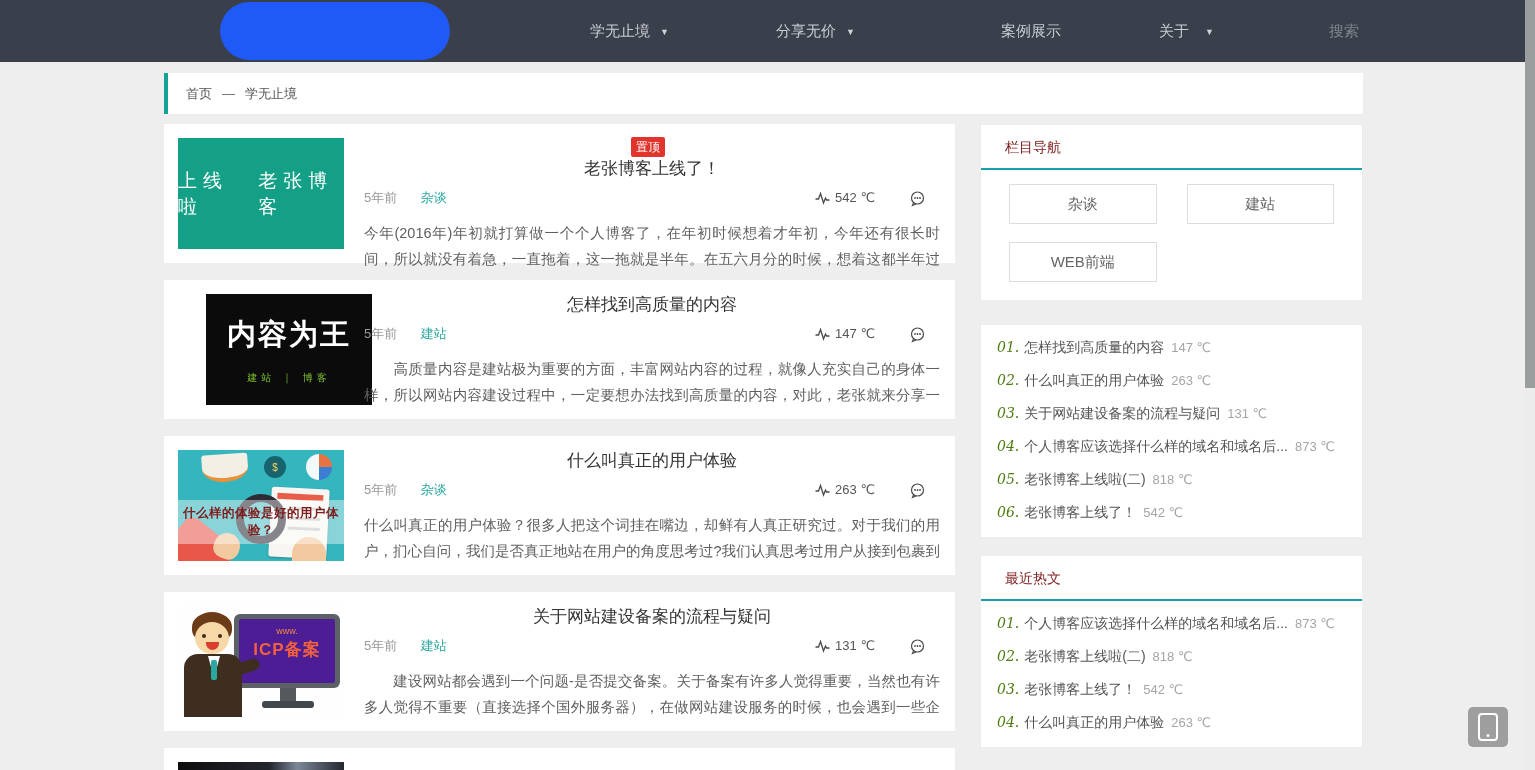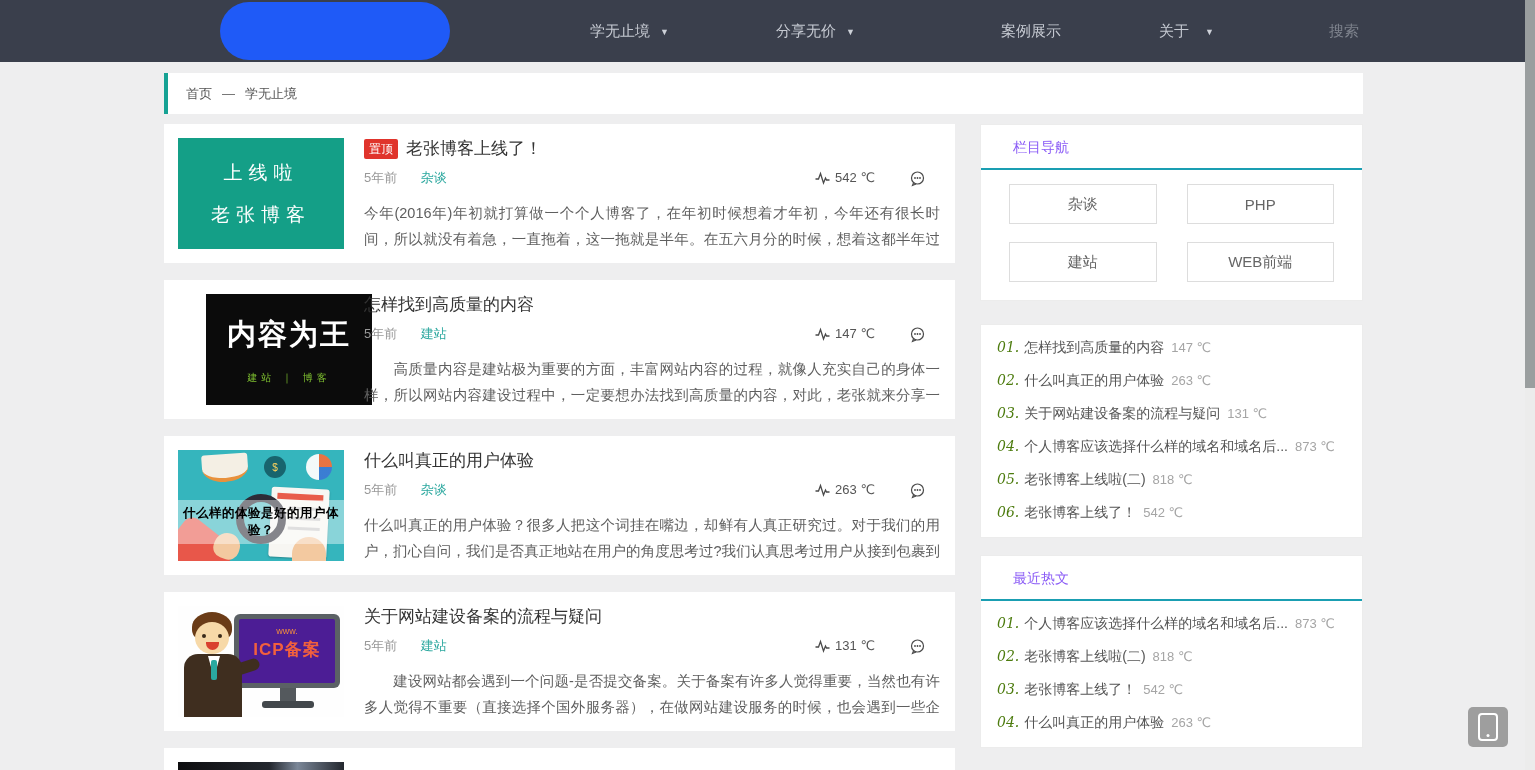--- a/index.html
+++ b/index.html
@@ -22,49 +22,49 @@
   .breadcrumb{position:absolute;left:164px;top:73px;width:1199px;height:41px;background:#fff;
     border-left:4px solid #16a294;box-sizing:border-box;display:flex;align-items:center;
     padding-left:18px;font-size:13px;color:#555;}
   .breadcrumb .sep{margin:0 10px;color:#666;}
   .breadcrumb a{color:#555;cursor:pointer;text-decoration:none;}
   
   .main-col{position:absolute;left:164px;top:124px;width:791px;}
   .card{background:#fff;height:139px;margin-bottom:17px;position:relative;box-sizing:border-box;}
   .thumb{position:absolute;left:14px;top:14px;width:166px;height:111px;overflow:hidden;cursor:pointer;}
   .card-body{position:absolute;left:200px;top:13px;right:15px;}
-  .title-row{display:flex;align-items:center;}
+  .title-row{display:flex;align-items:center;flex-direction:column;}
   .badge{background:#e0342c;color:#fff;font-size:12px;line-height:1;padding:4px 5px;border-radius:2px;margin-right:8px;}
   .title{font-size:17px;font-weight:400;color:#333;margin:0;cursor:pointer;}
   .meta{position:relative;margin-top:9px;font-size:13px;color:#999;height:18px;line-height:18px;}
   .meta .cat{color:#2aa79e;margin-left:20px;cursor:pointer;text-decoration:none;}
   .meta-right{position:absolute;right:0;top:0;display:flex;align-items:center;color:#555;}
   .meta-right .temp{margin-left:5px;}
   .meta-right .comment{margin-left:34px;margin-right:14px;display:flex;cursor:pointer;}
   .excerpt{margin:13px 0 0 0;font-size:14.5px;color:#5f5f5f;line-height:26px;height:52px;overflow:hidden;text-align:justify;}
   
-  .thumb1{background:#149f87;display:flex;flex-direction:column;align-items:center;justify-content:center;gap:16px;}
+  .thumb1{background:#149f87;display:flex;flex-direction:row;align-items:center;justify-content:center;gap:16px;}
   .thumb1 .t1{color:#fff;font-size:19px;letter-spacing:6px;}
   
   .thumb2{background:#0b0b0b;display:flex;flex-direction:column;align-items:center;justify-content:center;margin-left:28px;}
   .thumb2 .t2-main{color:#fff;font-size:29px;font-weight:bold;letter-spacing:2px;}
   .thumb2 .t2-sub{color:#7fc130;font-size:10px;margin-top:16px;letter-spacing:4px;}
   
   .thumb3{background:#35b5bd;position:relative;}
   .t3-book{position:absolute;left:24px;top:4px;width:46px;height:24px;background:#f4efe4;border-radius:3px 3px 50% 50%;transform:rotate(-4deg);border-bottom:4px solid #e8913c;}
   .t3-coin{position:absolute;left:86px;top:6px;width:22px;height:22px;border-radius:50%;background:#18646e;color:#ffd35c;font-size:10px;display:flex;align-items:center;justify-content:center;}
   .t3-pie{position:absolute;right:12px;top:4px;width:26px;height:26px;border-radius:50%;background:conic-gradient(#f2703c 0 90deg,#3b7bd4 90deg 180deg,#fdfdfd 180deg 360deg);opacity:.95;}
   .t3-card{position:absolute;left:92px;top:38px;width:58px;height:70px;background:#f7f6f2;border-radius:3px;transform:rotate(3deg);box-shadow:0 1px 2px rgba(0,0,0,.25);}
   .t3-card i{display:block;height:3px;background:#c9c9c9;margin:7px 8px 0 18px;}
   .t3-card i:first-child{background:#e85c4a;height:6px;margin:6px 6px 0 6px;}
   .t3-mag{position:absolute;left:58px;top:44px;width:34px;height:34px;border:8px solid #2d2d37;border-radius:50%;background:rgba(255,255,255,.15);}
   .t3-hand{position:absolute;left:-8px;bottom:-12px;width:60px;height:46px;background:#e8574a;border-radius:10px;transform:rotate(38deg);}
   .t3-hand2{position:absolute;left:36px;bottom:2px;width:26px;height:26px;background:#f3c9a0;border-radius:50% 50% 40% 40%;transform:rotate(20deg);}
   .t3-hand3{position:absolute;right:18px;bottom:-10px;width:34px;height:34px;background:#f3c9a0;border-radius:50% 50% 0 0;}
-  .t3-band{position:absolute;left:0;top:50px;width:100%;background:rgba(255,255,255,.42);color:#000000;
+  .t3-band{position:absolute;left:0;top:50px;width:100%;background:rgba(255,255,255,.42);color:#7f1d1d;
     font-size:12.5px;font-weight:bold;text-align:center;padding:5px 0;letter-spacing:.5px;}
   
   .thumb4{background:#fefefe;position:relative;}
   .t4-monitor{position:absolute;right:4px;top:8px;width:106px;height:74px;background:#5b6165;border-radius:6px;padding:5px;box-sizing:border-box;}
   .t4-screen{width:100%;height:100%;background:#4c1d95;border-radius:2px;text-align:center;overflow:hidden;}
   .t4-www{color:#f08c3e;font-size:9px;margin-top:7px;}
   .t4-icp{color:#f2603d;font-size:17px;font-weight:bold;letter-spacing:1px;margin-top:2px;}
   .t4-neck{position:absolute;right:48px;top:82px;width:16px;height:14px;background:#54595d;}
   .t4-base{position:absolute;right:30px;top:95px;width:52px;height:7px;background:#43484c;border-radius:3px;}
   .t4-hair{position:absolute;left:14px;top:6px;width:40px;height:30px;background:#6b3c17;border-radius:50% 50% 40% 40%;}
@@ -73,21 +73,21 @@
   .t4-mouth{position:absolute;left:11px;top:20px;width:13px;height:8px;background:#d9402e;border-radius:0 0 10px 10px;}
   .t4-body{position:absolute;left:6px;top:48px;width:58px;height:64px;background:#3f2e1f;border-radius:14px 14px 0 0;}
   .t4-shirt{position:absolute;left:24px;top:2px;width:12px;height:22px;background:#fff;clip-path:polygon(0 0,100% 0,50% 100%);}
   .t4-tie{position:absolute;left:27px;top:6px;width:6px;height:20px;background:#2aa9a0;border-radius:2px;}
   .t4-arm{position:absolute;left:48px;top:56px;width:34px;height:12px;background:#3f2e1f;border-radius:6px;transform:rotate(-18deg);}
   
   .thumb5{background:linear-gradient(90deg,#0d0d0f 0%,#23272e 55%,#7b8798 72%,#23272e 100%);}
   
   .sidebar{position:absolute;left:980px;top:124px;width:383px;}
   .side-box{background:#fff;border:1px solid #ececec;box-sizing:border-box;}
-  .side-head{padding:14px 32px 11px;border-bottom:2px solid #1a9eb2;font-size:14px;color:#8b5cf6;}
+  .side-head{padding:14px 24px 11px;border-bottom:2px solid #1a9eb2;font-size:14px;color:#7f1d1d;}
   .btn-grid{display:grid;grid-template-columns:1fr 1fr;column-gap:30px;row-gap:18px;padding:14px 28px 18px;}
   .cat-btn{height:38px;border:1px solid #ddd;background:#fff;color:#666;font-size:15px;
     display:flex;align-items:center;justify-content:center;cursor:pointer;}
   .side-list{padding:6px 0 8px;}
   .side-item{display:flex;align-items:baseline;height:33px;line-height:33px;padding:0 16px;
     white-space:nowrap;overflow:hidden;cursor:pointer;}
   .side-item .num{font-family:"DejaVu Serif","Liberation Serif",serif;font-style:italic;color:#4d7c0f;font-size:14px;margin-right:5px;flex:none;}
   .side-item .s-title{color:#555;font-size:14px;}
   .side-item .s-temp{color:#a5a5a5;font-size:13px;margin-left:7px;flex:none;}
   .mb23{margin-bottom:23px;} .mb17{margin-bottom:17px;}
@@ -299,21 +299,20 @@
     <div class="thumb thumb5"></div>
   </article>
 </div>
 
 <div class="sidebar">
 
   <div class="side-box mb23">
     <div class="side-head">栏目导航</div>
     <div class="btn-grid">
       <div class="cat-btn">杂谈</div>
-      <div class="cat-btn">PHP</div>
       <div class="cat-btn">建站</div>
       <div class="cat-btn">WEB前端</div>
     </div>
   </div>
 
   <div class="side-box mb17">
     <div class="side-list">
       <div class="side-item">
         <span class="num">01.</span>
         <span class="s-title">怎样找到高质量的内容</span>

